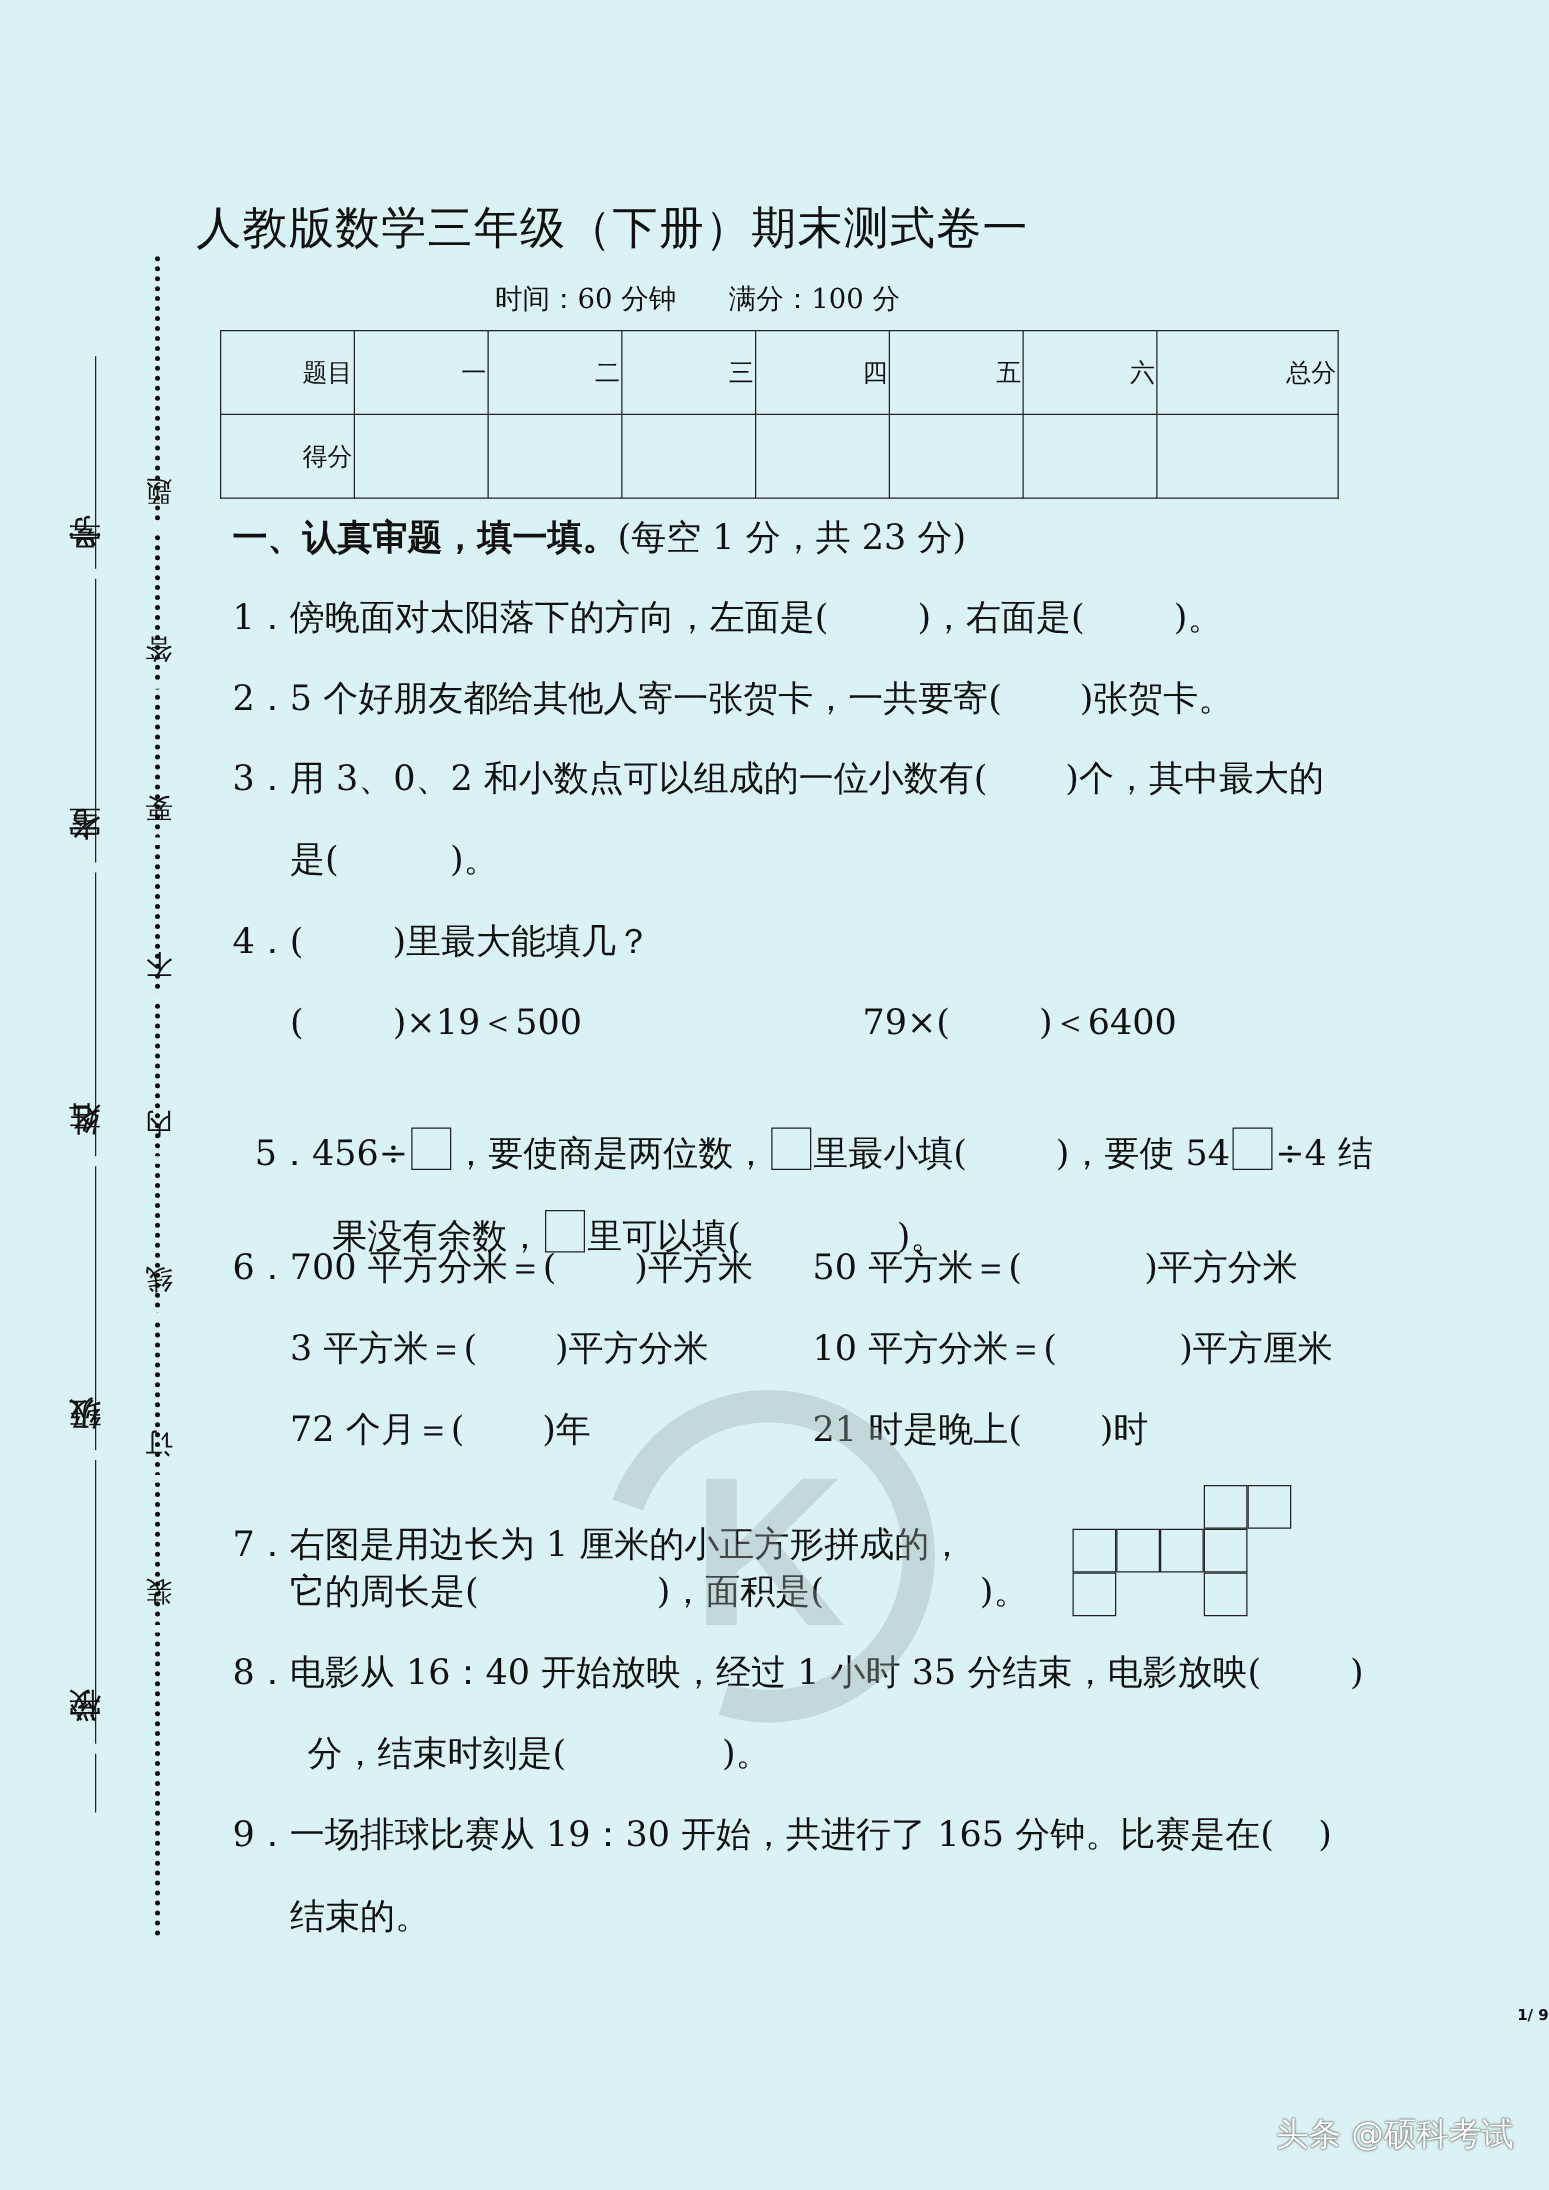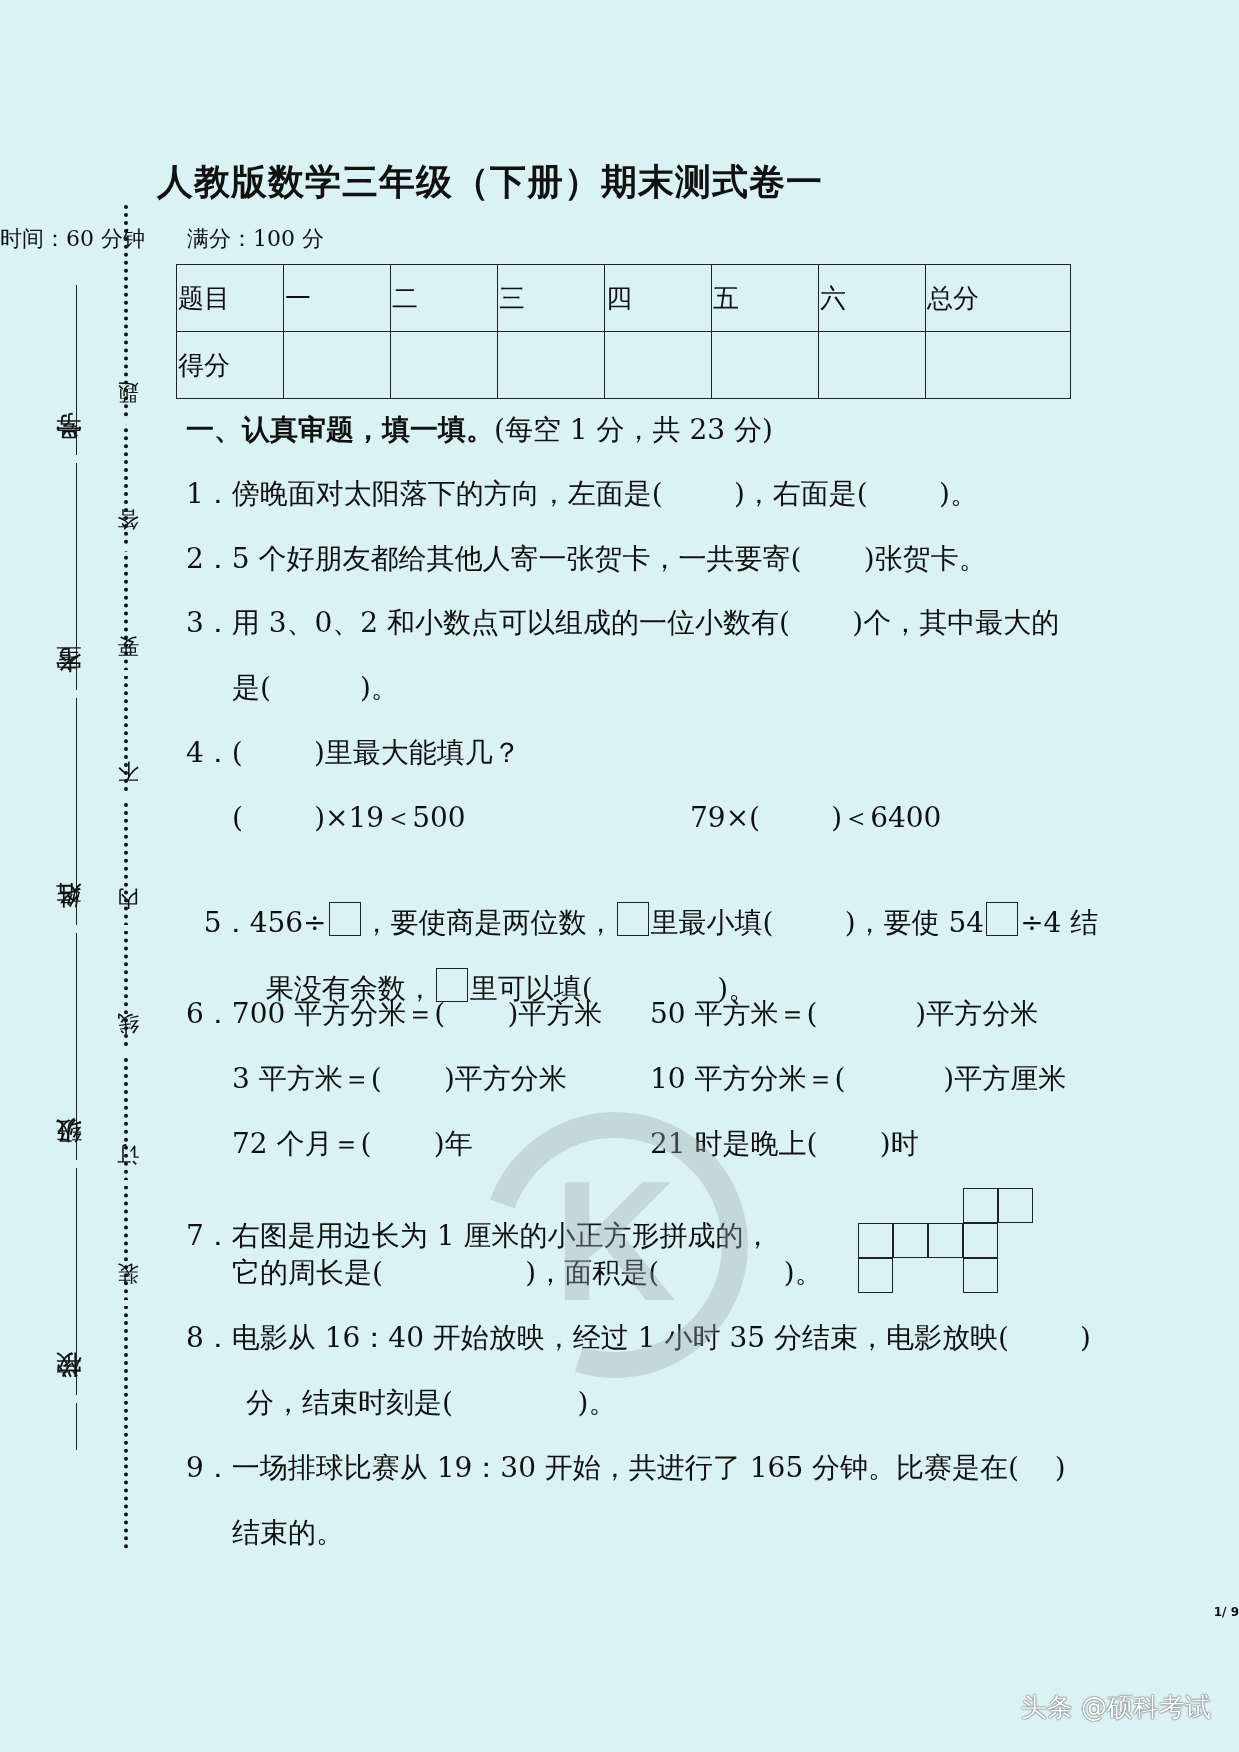--- a/index.html
+++ b/index.html
@@ -5,32 +5,32 @@
   html, body { margin:0; padding:0; }
   body {
     width:1239px; height:1752px; position:relative; overflow:hidden;
     background:#dbf2f4;
     font-family:"DejaVu Serif","Liberation Serif",serif;
     color:#111;
   }
   .abs { position:absolute; }
   .title {
     left:0; width:980px; top:158px; text-align:center;
-    font-size:36px; font-weight:bold; letter-spacing:1px;
+    font-size:36px; font-weight:normal; letter-spacing:1px;
     font-family:"DejaVu Sans","Liberation Sans",sans-serif;
   }
   .subtitle {
-    left:0; width:1116px; top:224px; text-align:left; font-size:22px;
+    left:0; width:1116px; top:224px; text-align:center; font-size:22px;
     white-space:pre;
   }
   table.score {
     position:absolute; left:176px; top:264px; border-collapse:collapse;
   }
   table.score td {
-    border:1.5px solid #222; height:64px; text-align:left; font-size:26px;
+    border:1.5px solid #222; height:64px; text-align:right; font-size:20px;
     width:104px;
     margin-top:32px;
   }
   table.score td.first { width:104px; }
   table.score td.last { width:142px; }
   .line {
     position:absolute; left:186px; font-size:28px; white-space:pre; line-height:32px;
   }
   .section { font-weight:bold; font-family:"DejaVu Sans","Liberation Sans",sans-serif; }
   .section .pts { font-weight:normal; font-family:"DejaVu Serif","Liberation Serif",serif; }

